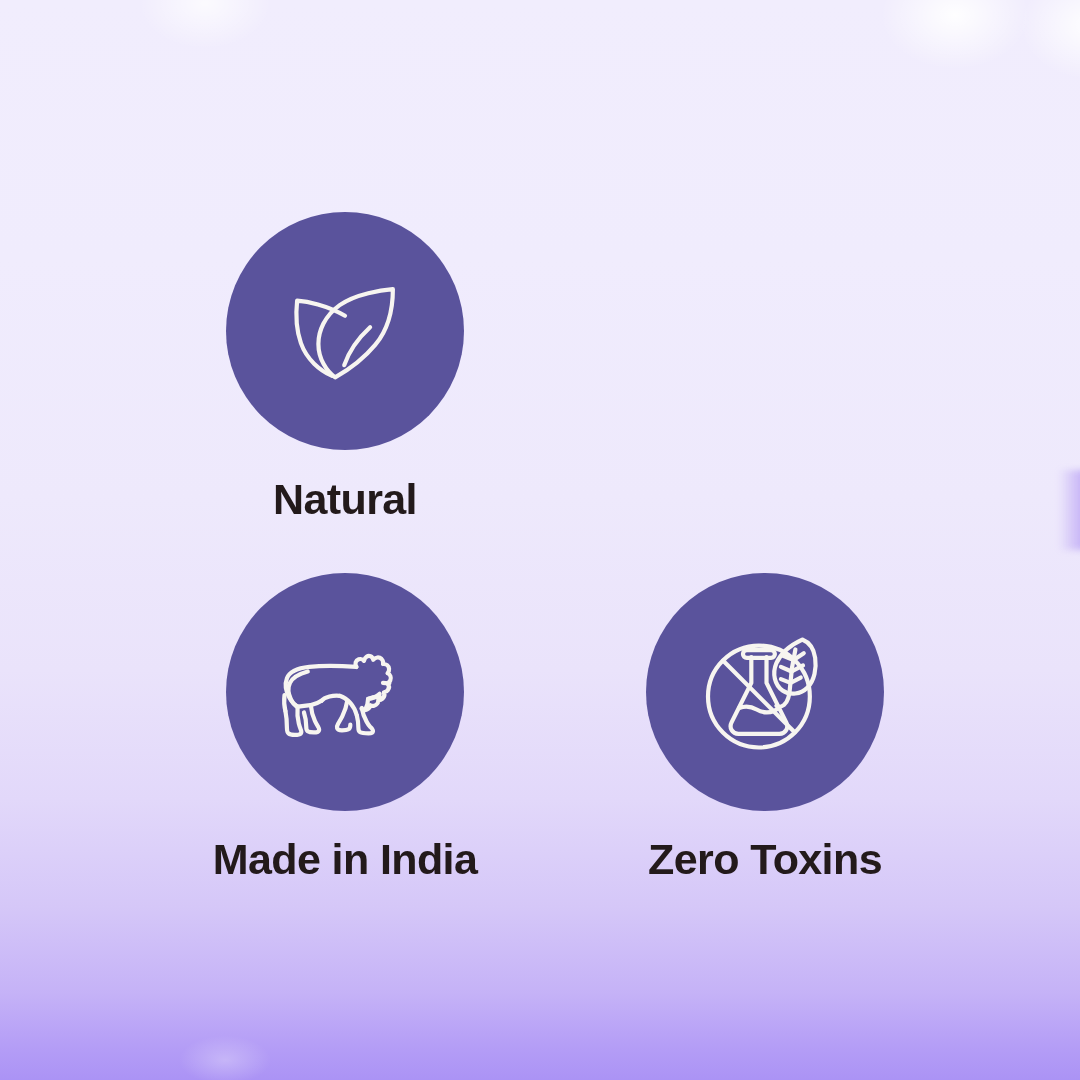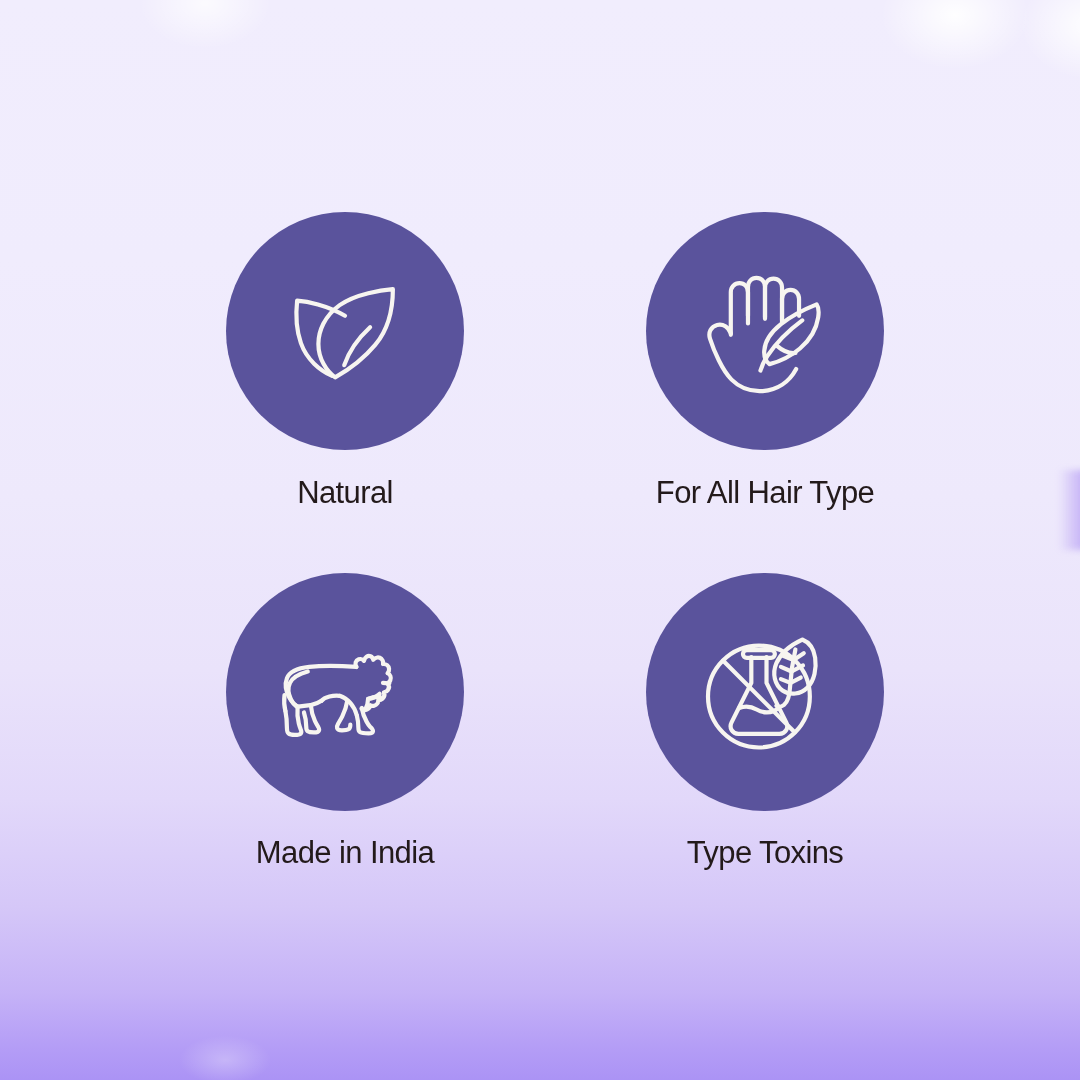--- a/index.html
+++ b/index.html
@@ -102,22 +102,22 @@
     fill: none;
     stroke-width: 4.2;
     stroke-linecap: round;
     stroke-linejoin: round;
     vector-effect: non-scaling-stroke;
   }
 
   .feature-label {
     margin-top: 25px;
     font-family: "Liberation Sans", sans-serif;
-    font-size: 31px;
-    font-weight: normal;
+    font-size: 43px;
+    font-weight: bold;
     letter-spacing: -0.6px;
     color: #231a1b;
     text-align: center;
     white-space: nowrap;
     line-height: 1.15;
   }
   
   .row-bottom .feature-label { margin-top: 24px; }
 </style>
 </head>
@@ -140,40 +140,20 @@
           <path d="M50 40 C 38 33 25 30.5 18.5 30 C 17.8 36.5 17.5 48 21 58 C 24.8 68.8 33.5 76 41.5 79.5"></path>
 
           <path d="M81.5 22.5 C 74.5 23 57 25.5 46.5 33 C 36.5 40.2 32.5 50 32.5 58.5 C 32.5 68.5 38 76.5 43.5 80.5 C 52.5 75.5 62.5 68 70 59 C 78.5 48.8 81.5 34.5 81.5 22.5 Z"></path>
 
           <path d="M66.5 47.5 C 60 53.5 53 62 49.5 72.5"></path>
         </svg>
       </div>
       <div class="feature-label">Natural</div>
     </div>
 
-    <div class="feature col-right row-top">
-      <div class="icon-circle">
-        <svg viewBox="0 0 100 100">
-
-          <path d="M27.5 52.5 L27.5 24.5 C27.5 21 30 18.5 33.2 18.5 C36.4 18.5 38.8 21 38.8 24.5 L38.8 45"></path>
-          <path d="M38.8 40 L38.8 21 C38.8 17.5 41.2 15 44.4 15 C47.6 15 50 17.5 50 21 L50 42"></path>
-          <path d="M50 41 L50 21.5 C50 18 52.4 15.5 55.6 15.5 C58.8 15.5 61.2 18 61.2 21.5 L61.2 44"></path>
-          <path d="M61.2 43 L61.2 29 C61.2 25.5 63.6 23 66.8 23 C70 23 72.4 25.5 72.4 29 L72.4 40"></path>
-
-          <path d="M27.5 51.5 C26 47.5 22.5 45 18.5 46 C14.5 47 12.5 51 13.8 55 C16.5 63.5 22 76 28 82 C33.5 87.5 41 90 48.5 89.5 C58 88.8 66 83.5 70.5 75"></path>
-
-          <path d="M84 32.5 C79 34.5 68 39.5 60.5 45.5 C53 51.5 49.8 58 49.5 63 C49.2 67.5 51 70.5 53 71.8 C58 70.5 66.5 67 73 61.5 C80 55.5 84 47.5 85 41 C85.6 37 85.2 34.2 84 32.5 Z"></path>
-
-          <path d="M74.5 43 C67 48.5 57.5 57.5 51.5 66.5 C49.5 69.5 48 72.8 47 76"></path>
-
-          <path d="M57.5 59.5 C61.5 63 66 65 70 64.5"></path>
-        </svg>
-      </div>
-      <div class="feature-label">For All Hair Type</div>
-    </div>
 
     <div class="feature col-left row-bottom">
       <div class="icon-circle">
         <svg viewBox="0 0 100 100">
 
           <path d="M57.5 33.5 C56.2 31.5 57 29.2 59 28.5 C60.5 28 61.8 28.6 62.5 29.5 C63 27 65 25.8 66.8 26.5 C67.8 26.9 68.4 27.8 68.6 28.8 C70 27 72.5 26.8 74 28.2 C75 29.2 75.3 30.5 75 31.6 C77 31.4 78.8 32.8 79 34.8 C79.1 35.9 78.7 36.9 78 37.6 C79.8 38.5 80.6 40.6 79.8 42.4 C79.4 43.3 78.7 44 77.9 44.3 C79 45.5 79.2 47.3 78.2 48.7 C77.6 49.6 76.6 50.1 75.6 50.2 C76.2 51.6 75.9 53.3 74.7 54.4 C73.9 55.1 72.9 55.4 71.9 55.3 C72 57 70.9 58.6 69.2 59 C68.3 59.2 67.4 59.1 66.7 58.7 C66.5 60.4 65 61.8 63.2 61.8 C62.3 61.8 61.5 61.5 60.9 61"></path>
 
           <path d="M57.5 33.5 C50 33 36 32.5 26.5 33.5 C19 34.3 13.5 36.5 11.8 41 C10.2 45.2 11.5 50.5 13.5 54 C15 56.7 17 58.6 18.8 59.6"></path>
 
           <path d="M61 60.5 C61.5 63.5 62.8 67 64.2 69.5 C65 71 65.6 71.9 66.5 72.8 C67.6 73.9 68.5 74.7 68.4 75.8 C68.3 76.8 67.2 77.2 65.5 77.2 C63.5 77.2 61 77.1 60 76.5 C59.2 76 58.8 75 58.8 73.5 C58.8 71 58.5 68.2 57.8 65.5"></path>
@@ -221,17 +201,17 @@
           <path d="M70 22 C68.5 28.5 67 38 66.5 46.5 C66.2 52.5 65 56.5 62.5 58.5 C60.5 60 58.5 60 57.5 59"></path>
 
           <path d="M68.8 29 L61.5 26"></path>
           <path d="M68.8 29 L75.5 24.5"></path>
           <path d="M67.5 36.5 L60.5 33.5"></path>
           <path d="M67.5 36.5 L75 32.5"></path>
           <path d="M66.8 44 L60.5 41.5"></path>
           <path d="M66.8 44 L73.5 40.5"></path>
         </svg>
       </div>
-      <div class="feature-label">Type Toxins</div>
+      <div class="feature-label">Zero Toxins</div>
     </div>
 
   </div>
 </div>
 
 </body></html>

